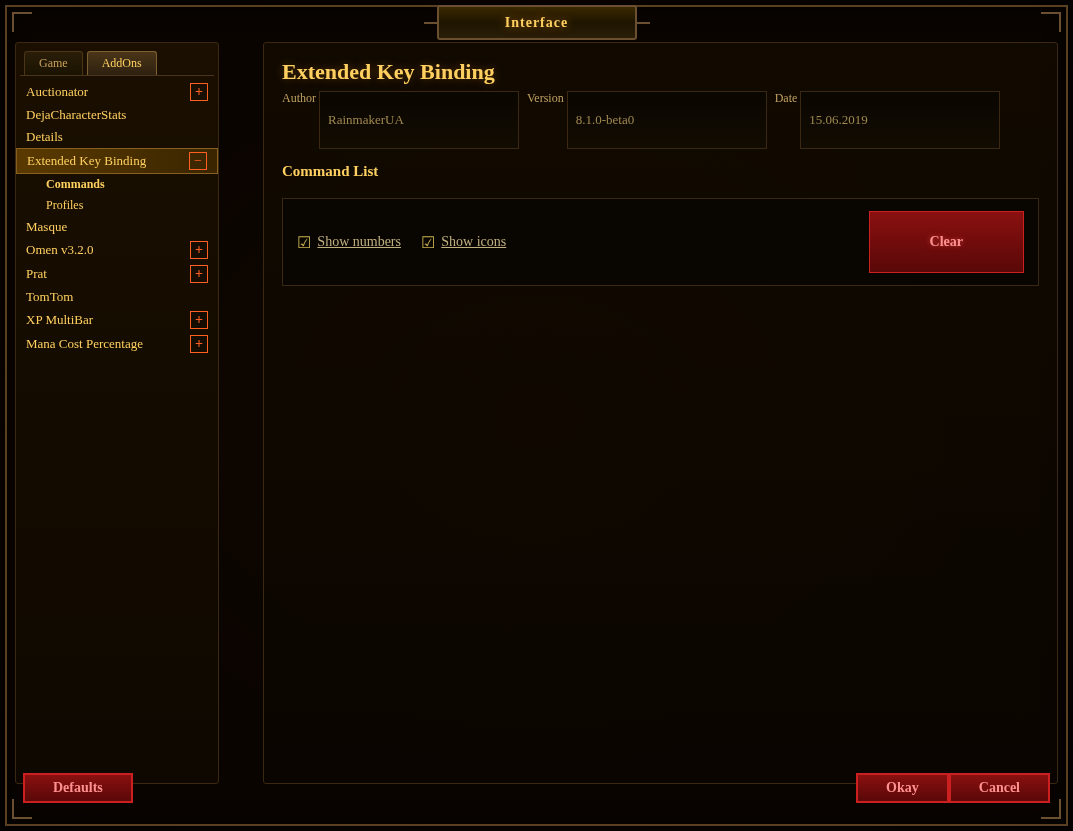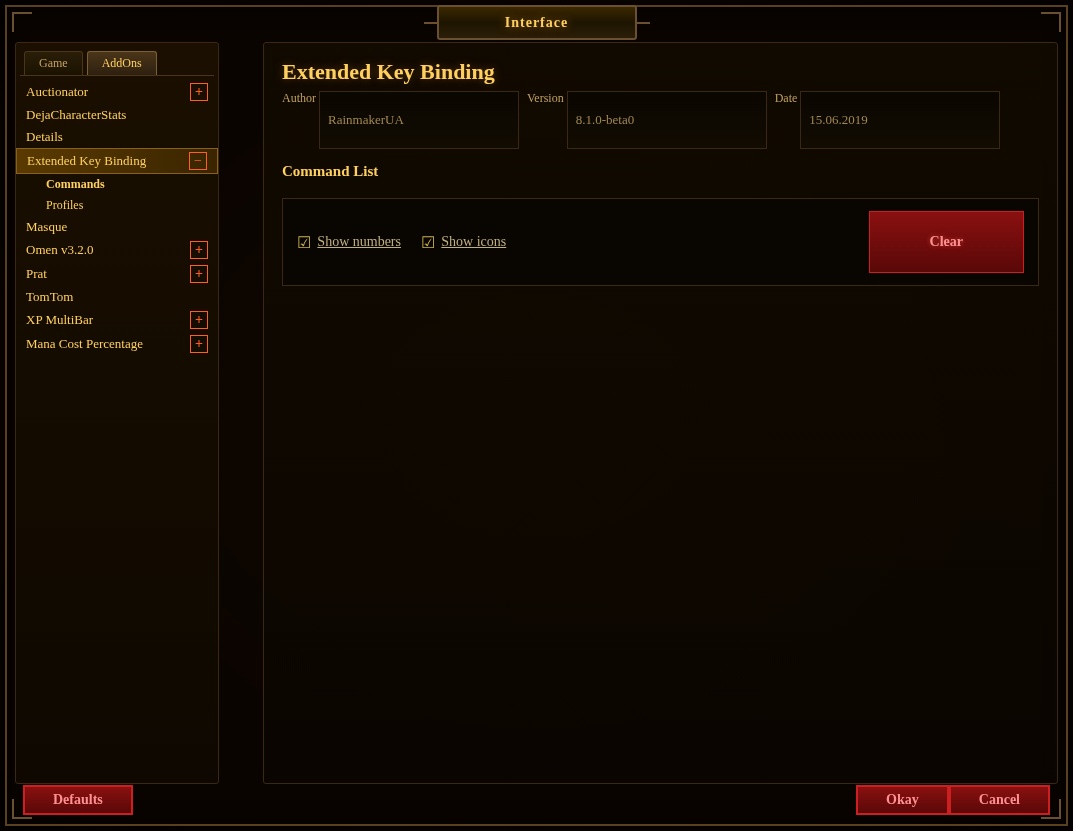--- a/index.html
+++ b/index.html
@@ -289,21 +289,21 @@
       font-family: 'Times New Roman', serif;
       padding: 22px 60px;
       cursor: pointer;
       font-weight: bold;
       text-shadow: 0 0 5px rgba(255,100,100,0.5);
     }
 
     
     .bottom-bar {
       position: absolute;
-      bottom: 4px;
+      bottom: 16px;
       left: 8px;
       right: 8px;
       height: 40px;
       display: flex;
       align-items: center;
       justify-content: space-between;
       padding: 0 8px;
     }
     .action-button {
       background: linear-gradient(to bottom, #8a1010, #5a0808);

